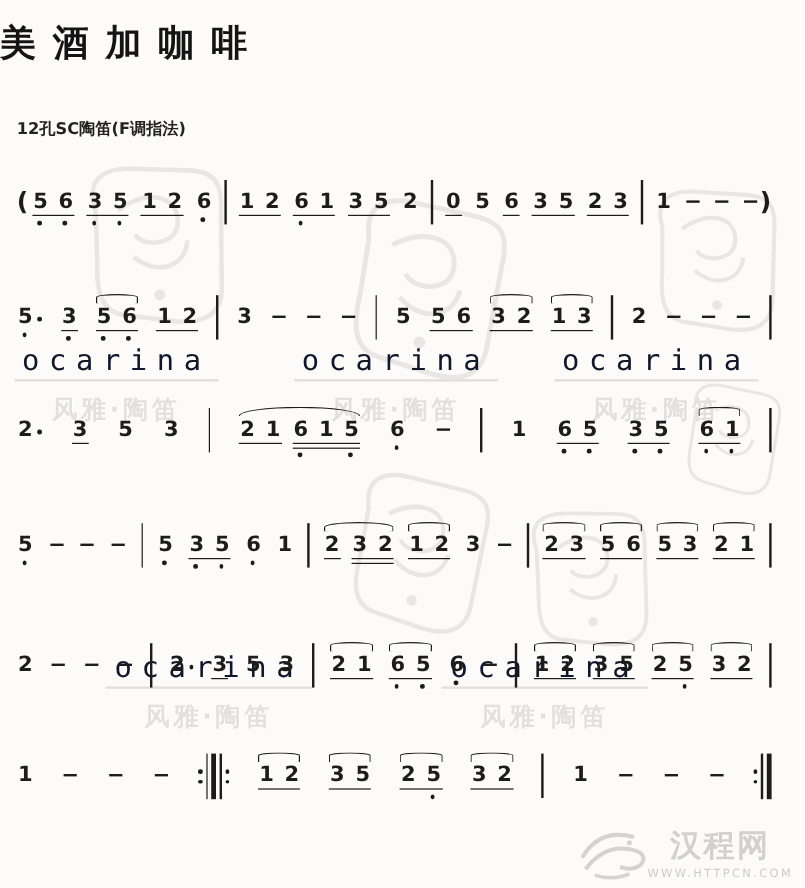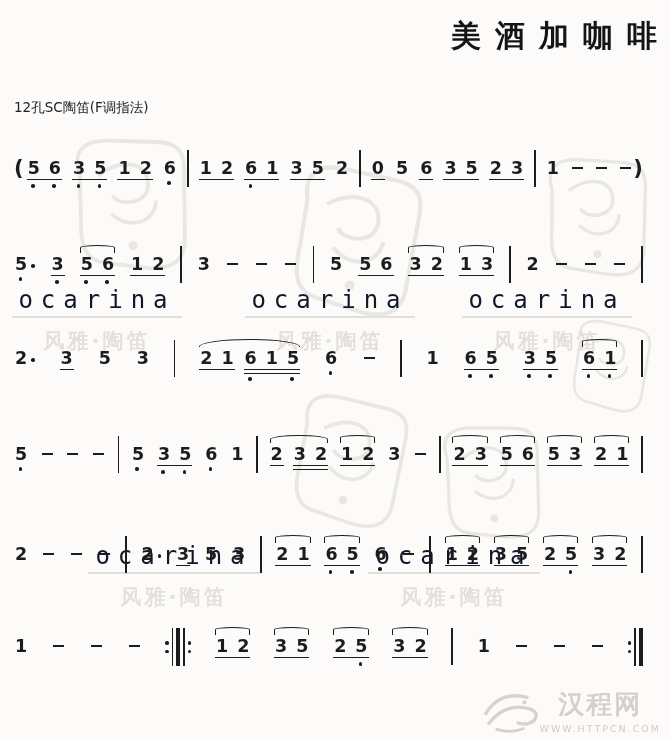--- a/index.html
+++ b/index.html
@@ -1,22 +1,22 @@
 <!DOCTYPE html>
 <html><head>
 <meta charset="utf-8">
 <style>
   html,body{margin:0;padding:0;background:#ffffff;}
   .page{position:relative;width:671px;height:740px;background:#fcfbfa;overflow:hidden;
         font-family:"DejaVu Sans","Liberation Sans",sans-serif;}
   
-  .title{position:absolute;top:16px;left:0;width:100%;text-align:right;margin:0;
+  .title{position:absolute;top:16px;left:0;width:100%;text-align:left;margin:0;
          font-family:Liberation Sans, sans-serif;font-size:30px;font-weight:700;
          letter-spacing:14px;color:#141414;z-index:3;}
-  .subtitle{position:absolute;left:14px;top:99px;font-size:13.5px;font-weight:400;color:#222;z-index:3;}
+  .subtitle{position:absolute;left:14px;top:99px;font-size:13.5px;font-weight:700;color:#222;z-index:3;}
   
   .wm-layer{position:absolute;inset:0;z-index:1;}
   .seal{position:absolute;}
   .wm-col{position:absolute;text-align:center;}
   .wm-en{font-family:"DejaVu Sans Mono","Liberation Mono",monospace;font-size:24px;font-weight:400;
          letter-spacing:8px;color:#0f172a;white-space:nowrap;}
   .wm-line{height:1.5px;background:#e2dfda;margin:2px 0 9px;}
   .wm-cn{font-size:21px;font-weight:700;letter-spacing:3px;color:#e4e1dc;
          text-shadow:1px 1px 0 #fff;white-space:nowrap;}
   

